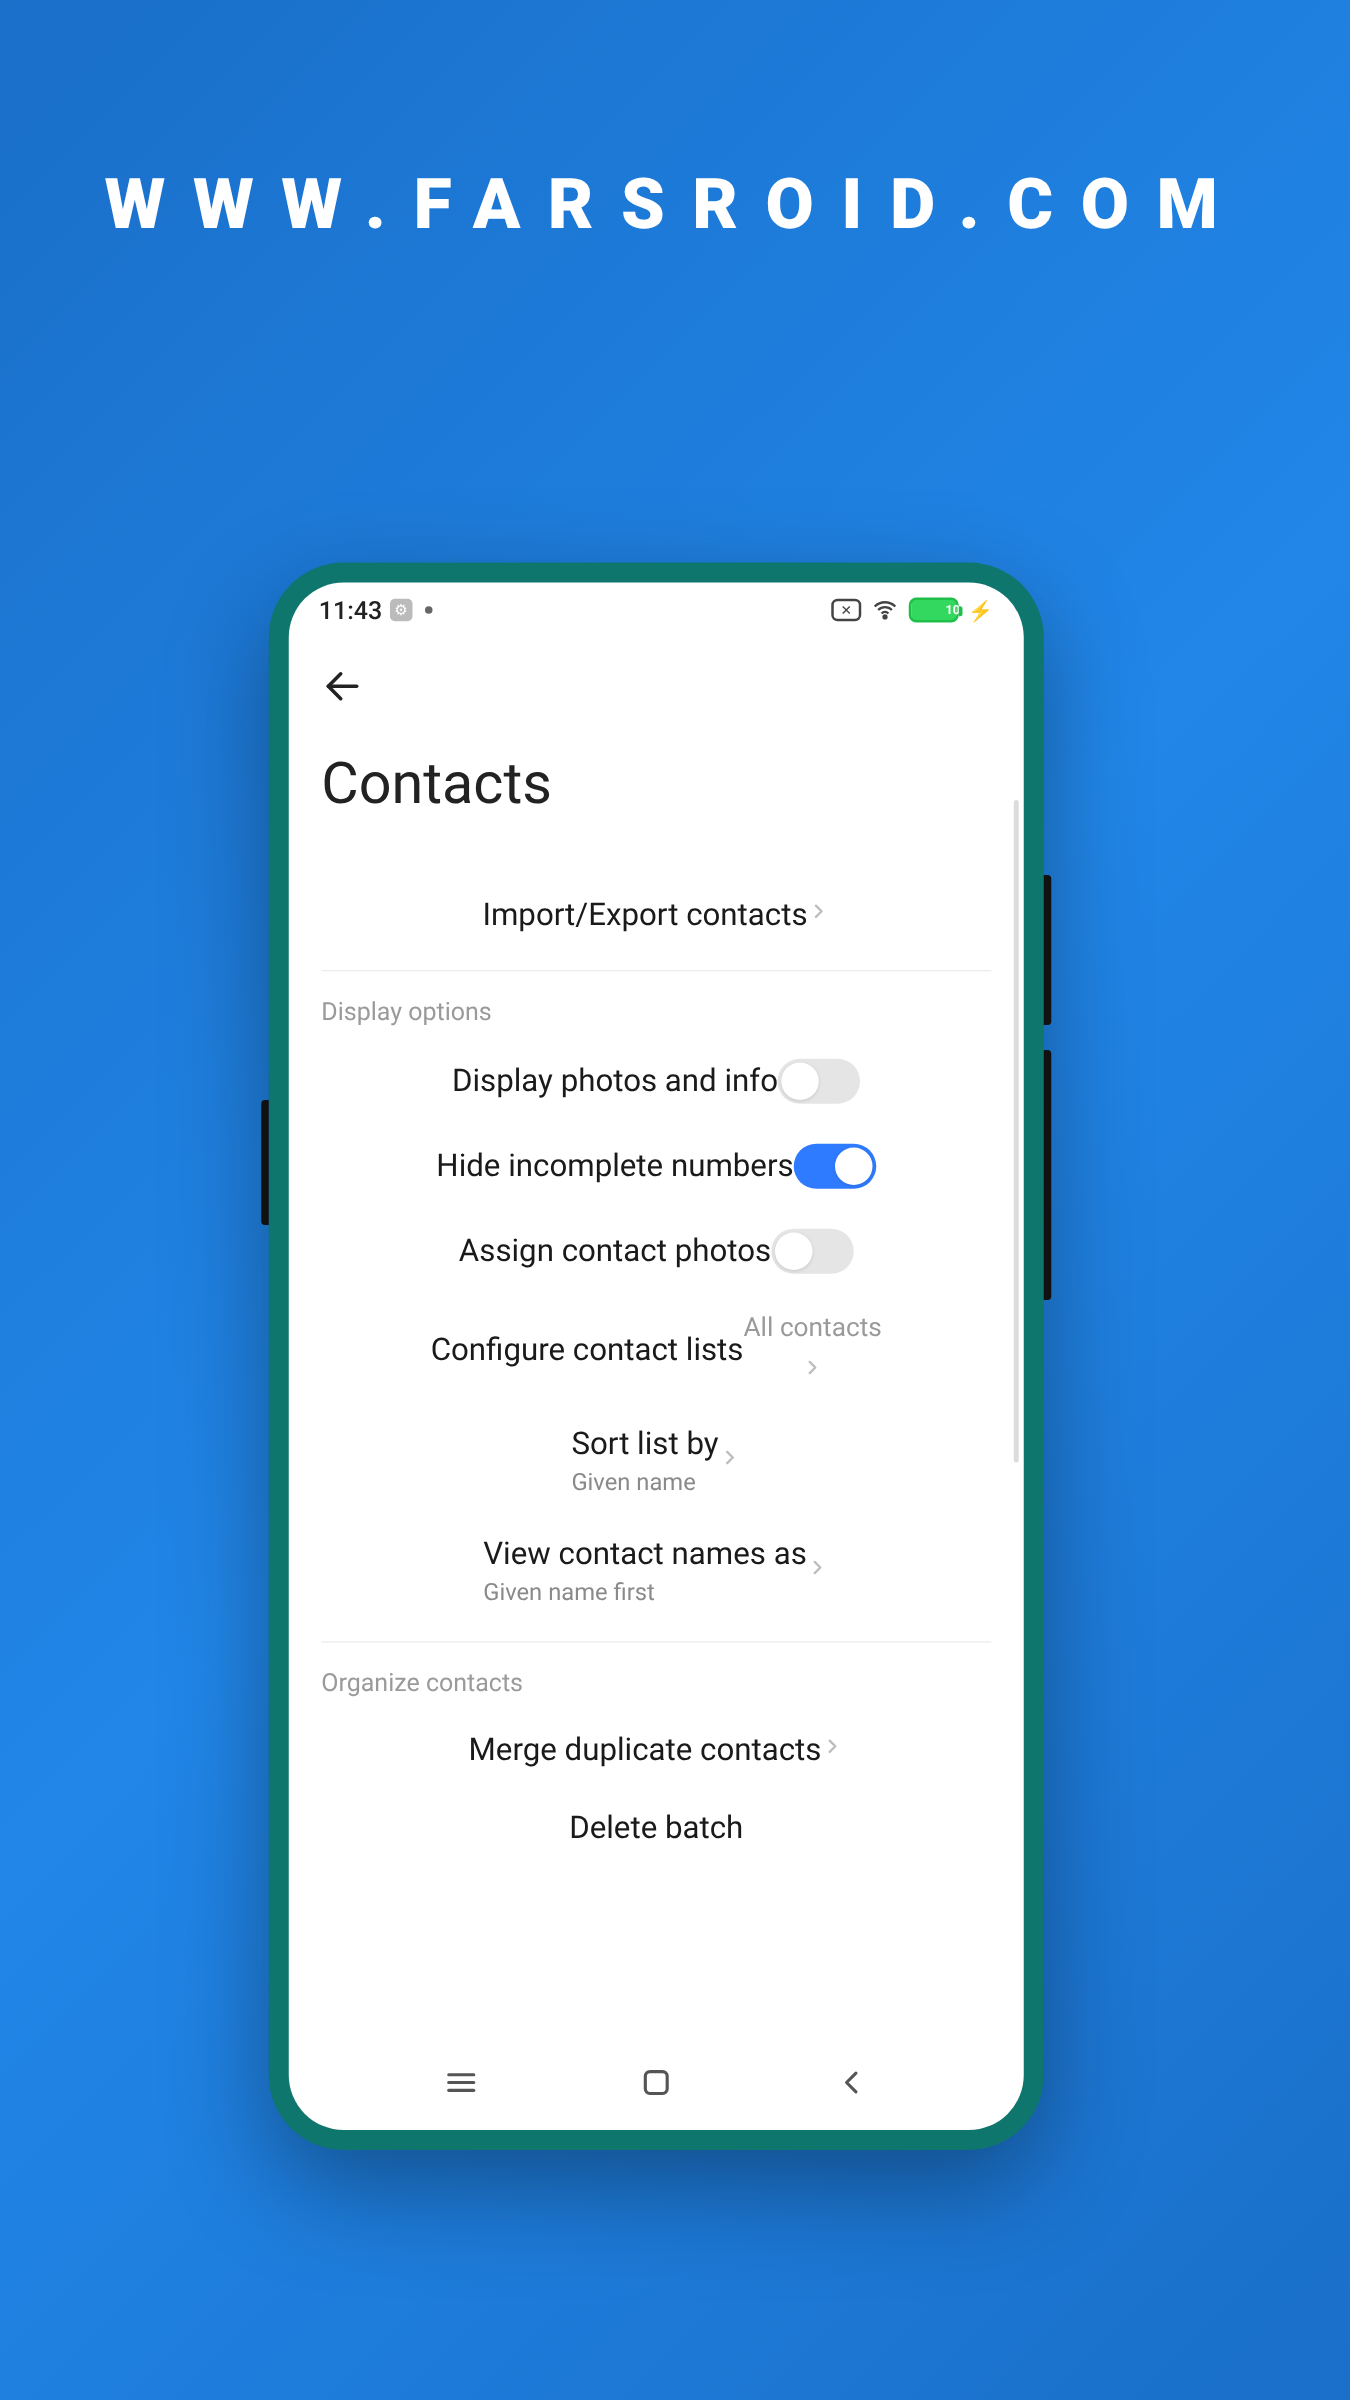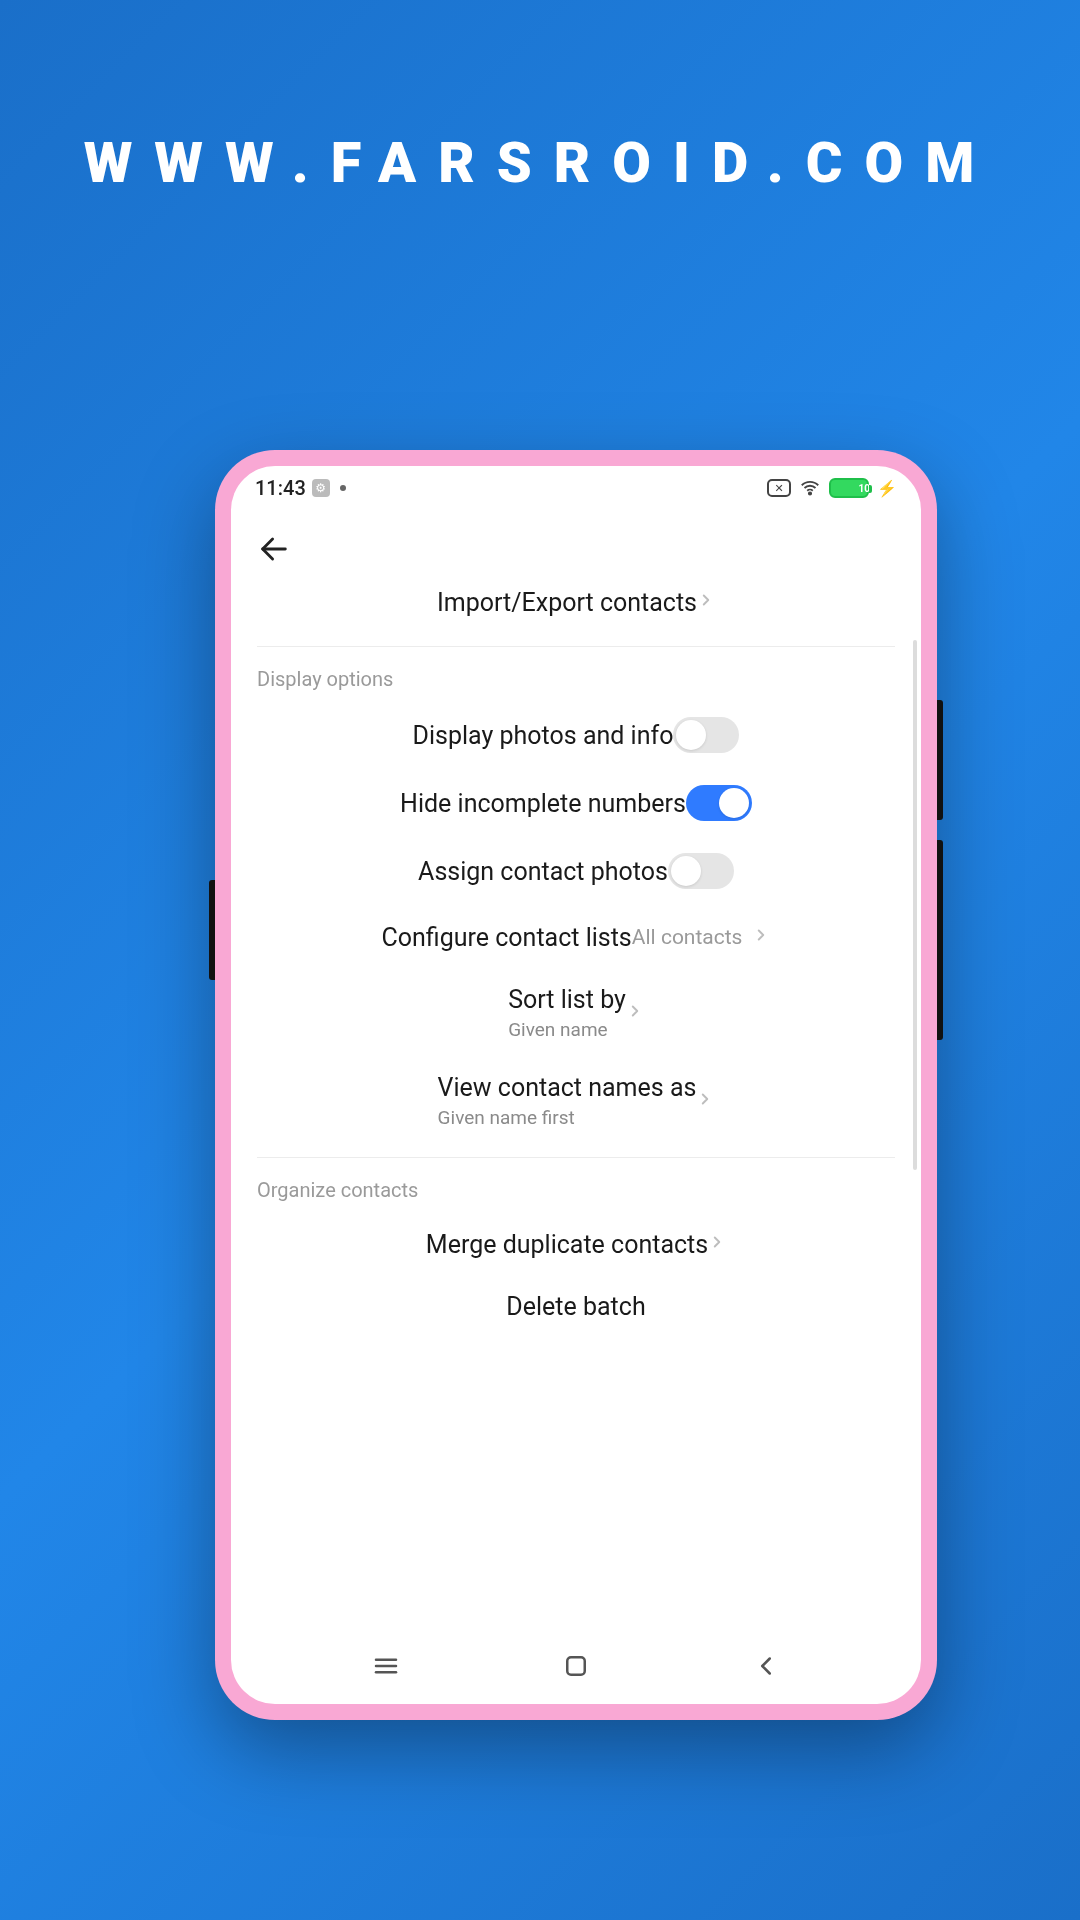--- a/index.html
+++ b/index.html
@@ -15,23 +15,23 @@
     font-size: 56px;
     font-weight: 900;
     letter-spacing: 22px;
     padding-top: 130px;
     text-transform: uppercase;
   }
   .phone {
     position: absolute;
     left: 215px;
     top: 450px;
-    width: 722px;
+    width: 620px;
     height: 1270px;
-    background: #f9a8d4;
+    background: #0f766e;
     border-radius: 60px;
     padding: 16px;
     box-shadow: 0 30px 80px rgba(0,0,0,0.35);
   }
   .phone-btn-left {
     position: absolute;
     left: -6px;
     width: 6px;
     background: #111;
     border-radius: 3px 0 0 3px;
@@ -157,20 +157,21 @@
   .row-sub {
     font-size: 19px;
     color: #8a8a8a;
   }
   .row-right {
     display:flex;
     align-items:center;
     gap:10px;
     color:#9a9a9a;
     font-size: 21px;
+    flex-direction: column;
   }
   .chev svg { width:18px;height:18px;stroke:#bdbdbd; }
   .divider {
     height: 1px;
     background: #ececec;
     margin: 12px 0 20px;
   }
   .section-header {
     font-size: 20px;
     color: #9a9a9a;
@@ -251,20 +252,21 @@
     <div class="content">
       <div class="scroll-thumb"></div>
 
       <div class="back">
         <svg viewBox="0 0 24 24" fill="none" stroke-width="2" stroke-linecap="round" stroke-linejoin="round">
           <line x1="20" y1="12" x2="4" y2="12"></line>
             <polyline points="11 5 4 12 11 19"></polyline>
         </svg>
       </div>
 
+      <h1 class="page-title">Contacts</h1>
 
       <div class="row">
         <div class="row-main">
             <span class="row-label">Import/Export contacts</span>
           </div>
         <div class="row-right">
             <span class="chev"><svg viewBox="0 0 24 24" fill="none" stroke-width="2.5" stroke-linecap="round" stroke-linejoin="round">
                 <polyline points="9 6 15 12 9 18"></polyline>
               </svg></span>
           </div>

